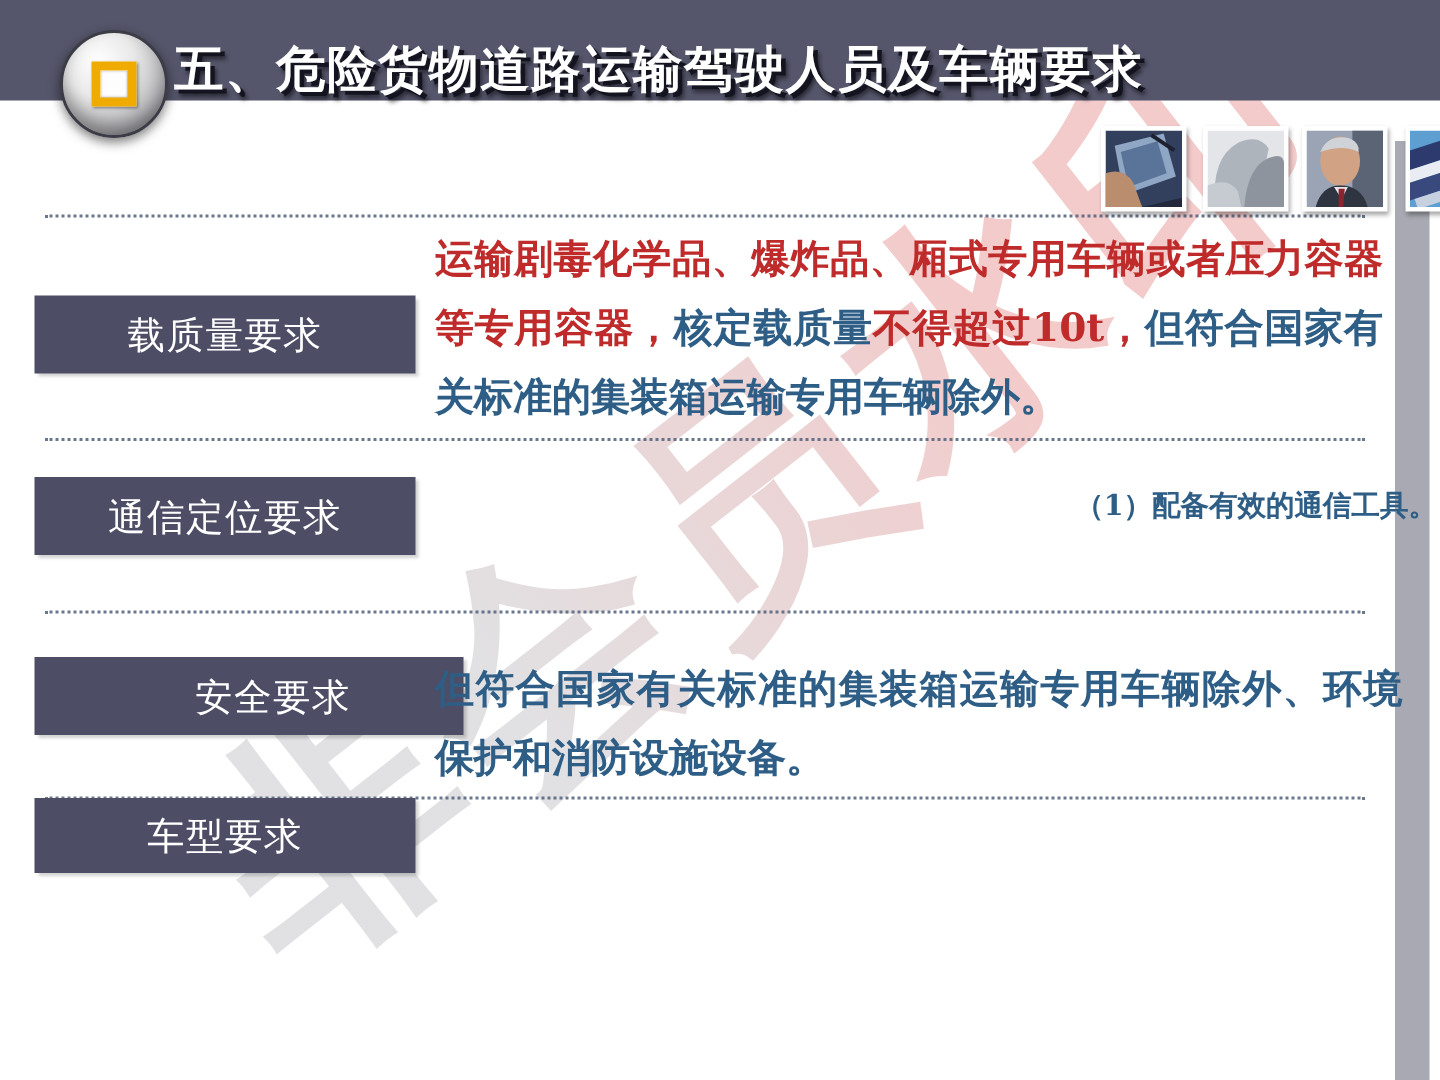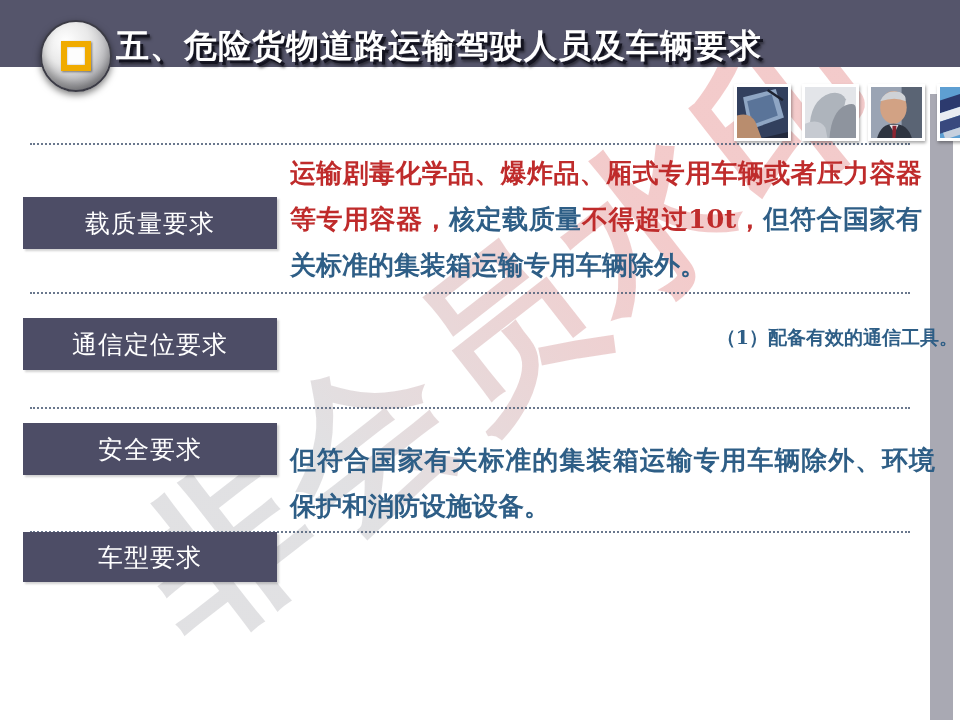--- a/index.html
+++ b/index.html
@@ -67,21 +67,21 @@
 
   
   .label-box {
     position:absolute; left:23px; width:254px; height:52px;
     background:#4d4d66; color:#ffffff;
     display:flex; align-items:center; justify-content:center;
     font-size:25px; letter-spacing:1px;
     font-family:"DejaVu Sans","Liberation Sans",sans-serif;
     box-shadow:2px 2px 2px rgba(0,0,0,0.18); z-index:2;
   }
-  .lb1 { top:197px; } .lb2 { top:318px; } .lb3 { top:423px; } .lb4 { top:532px; height:50px; }
+  .lb1 { top:197px; } .lb2 { top:318px; } .lb3 { top:438px;padding-left:32px; } .lb4 { top:532px; height:50px; }
 
   
   .body-text {
     position:absolute; left:290px; margin:0;
     font-family:"DejaVu Serif","Liberation Serif",serif;
     font-size:26px; font-weight:bold; line-height:46px;
     color:#2e5e86; text-align:justify; z-index:2;
   }
   .bt1 { top:150px; width:632px; }
   .bt2 { top:314px; width:668px; font-size:19px; line-height:46px; text-align:right; }

